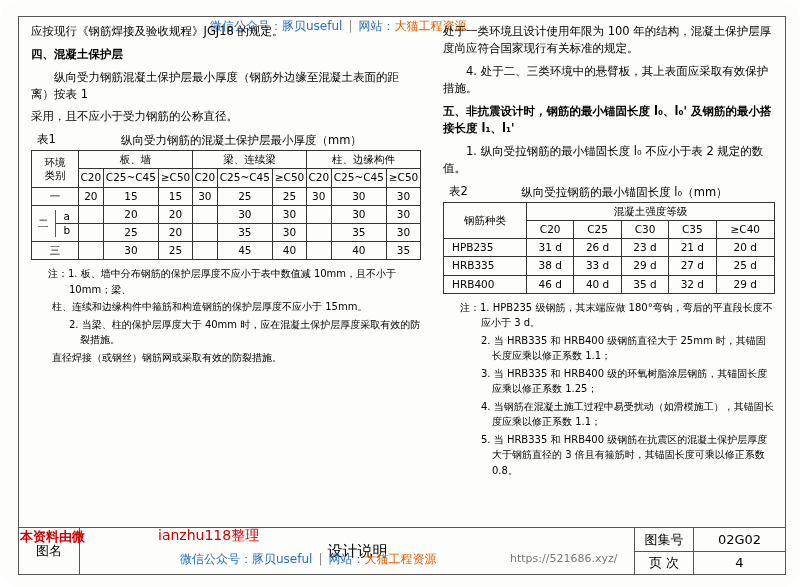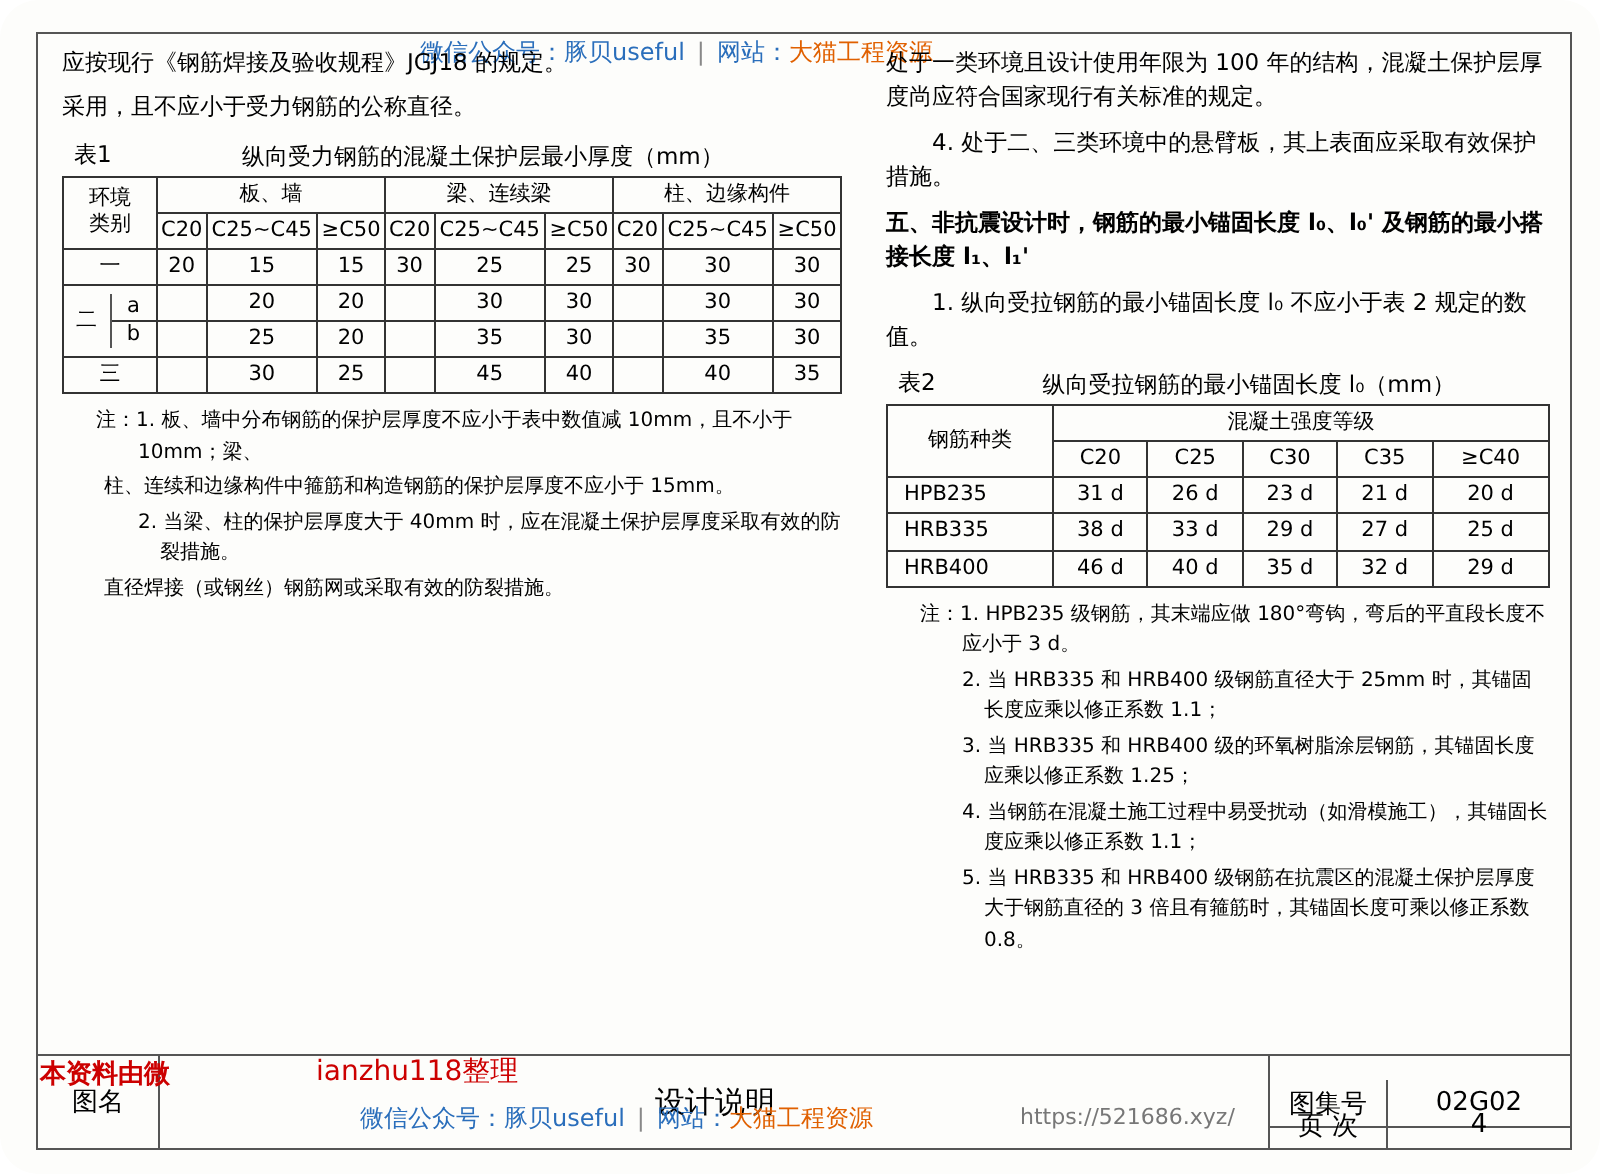--- a/index.html
+++ b/index.html
@@ -94,21 +94,21 @@
     display:flex;align-items:center;justify-content:center;
     font-size:13px;
   }
   .f-name{left:0;width:60px;border-left:0;}
   .f-title{left:60px;right:150px;font-size:15px;}
   .f-right{right:0;width:150px;border-left:1px solid #555;}
   .f-right .row{
     position:absolute;left:0;right:0;height:50%;
     display:flex;align-items:center;
   }
-  .f-right .row.top{top:12px;border-bottom:1px solid #555;}
+  .f-right .row.top{top:0;border-bottom:1px solid #555;}
   .f-right .row.bot{bottom:0;}
   .f-right .lab{
     width:58px;text-align:center;font-size:13px;
     border-right:1px solid #555;height:100%;
     display:flex;align-items:center;justify-content:center;
   }
   .f-right .val{flex:1;text-align:center;font-size:13px;}
   .sub-l{border-right:1px solid #555;}
   .vsplit{display:flex;height:100%;width:100%;}
   .vsplit>div{display:flex;align-items:center;justify-content:center;}
@@ -119,20 +119,22 @@
 <div class="page">
 
   <div class="wm wm-top">
     <span>微信公众号：</span><span>豚贝useful</span><span class="sep">|</span><span>网站：</span><span class="site">大猫工程资源</span>
   </div>
 
   <div class="frame">
 
     <div class="col-left">
       <p class="t">应按现行《钢筋焊接及验收规程》JGJ18 的规定。</p>
+      <p class="t head">四、混凝土保护层</p>
+      <p class="t ind">纵向受力钢筋混凝土保护层最小厚度（钢筋外边缘至混凝土表面的距离）按表 1</p>
       <p class="t">采用，且不应小于受力钢筋的公称直径。</p>
 
       <div class="tbl-cap">
         <span class="caption-box num">表1</span>
         <span class="ttl">纵向受力钢筋的混凝土保护层最小厚度（mm）</span>
       </div>
 
       <table>
         <tbody>
             <tr>

